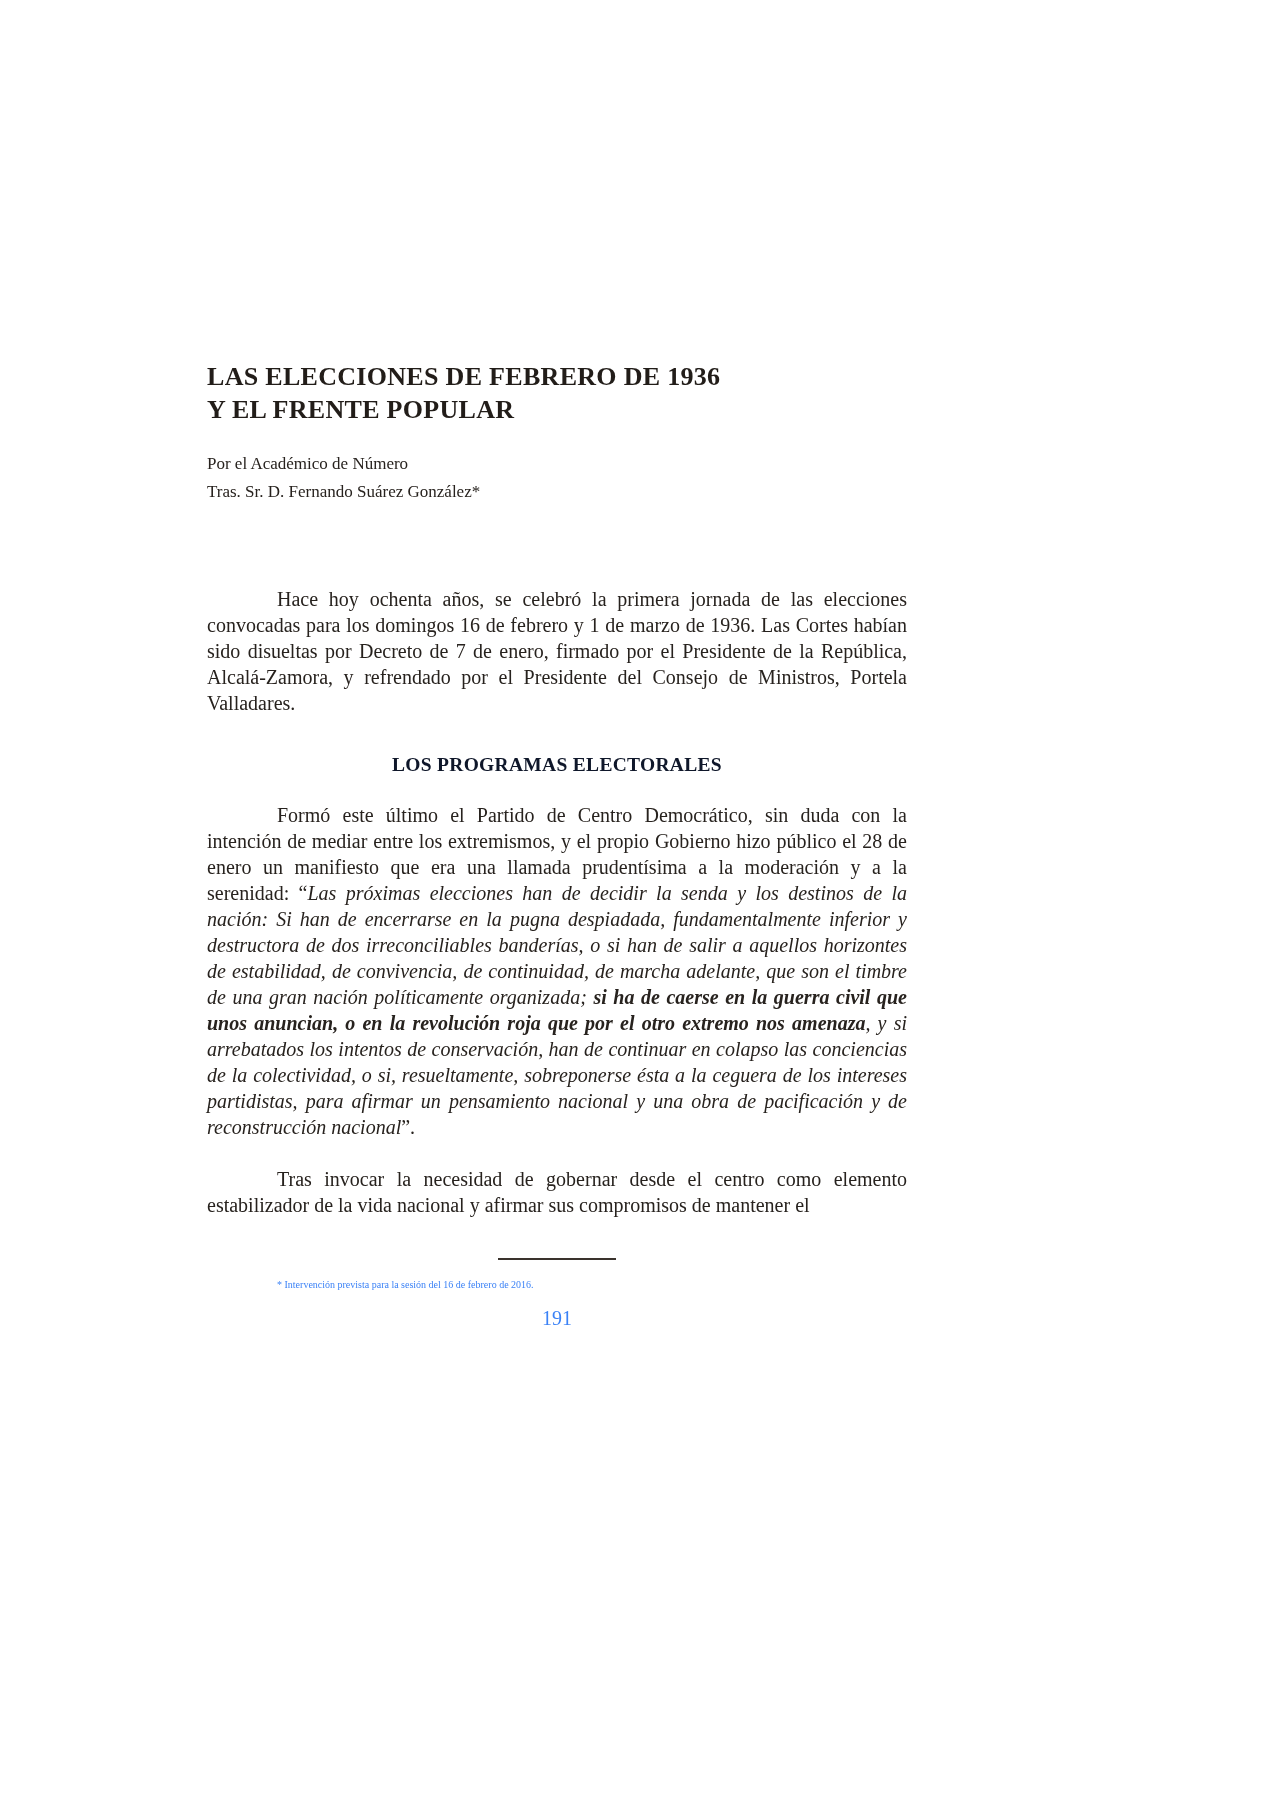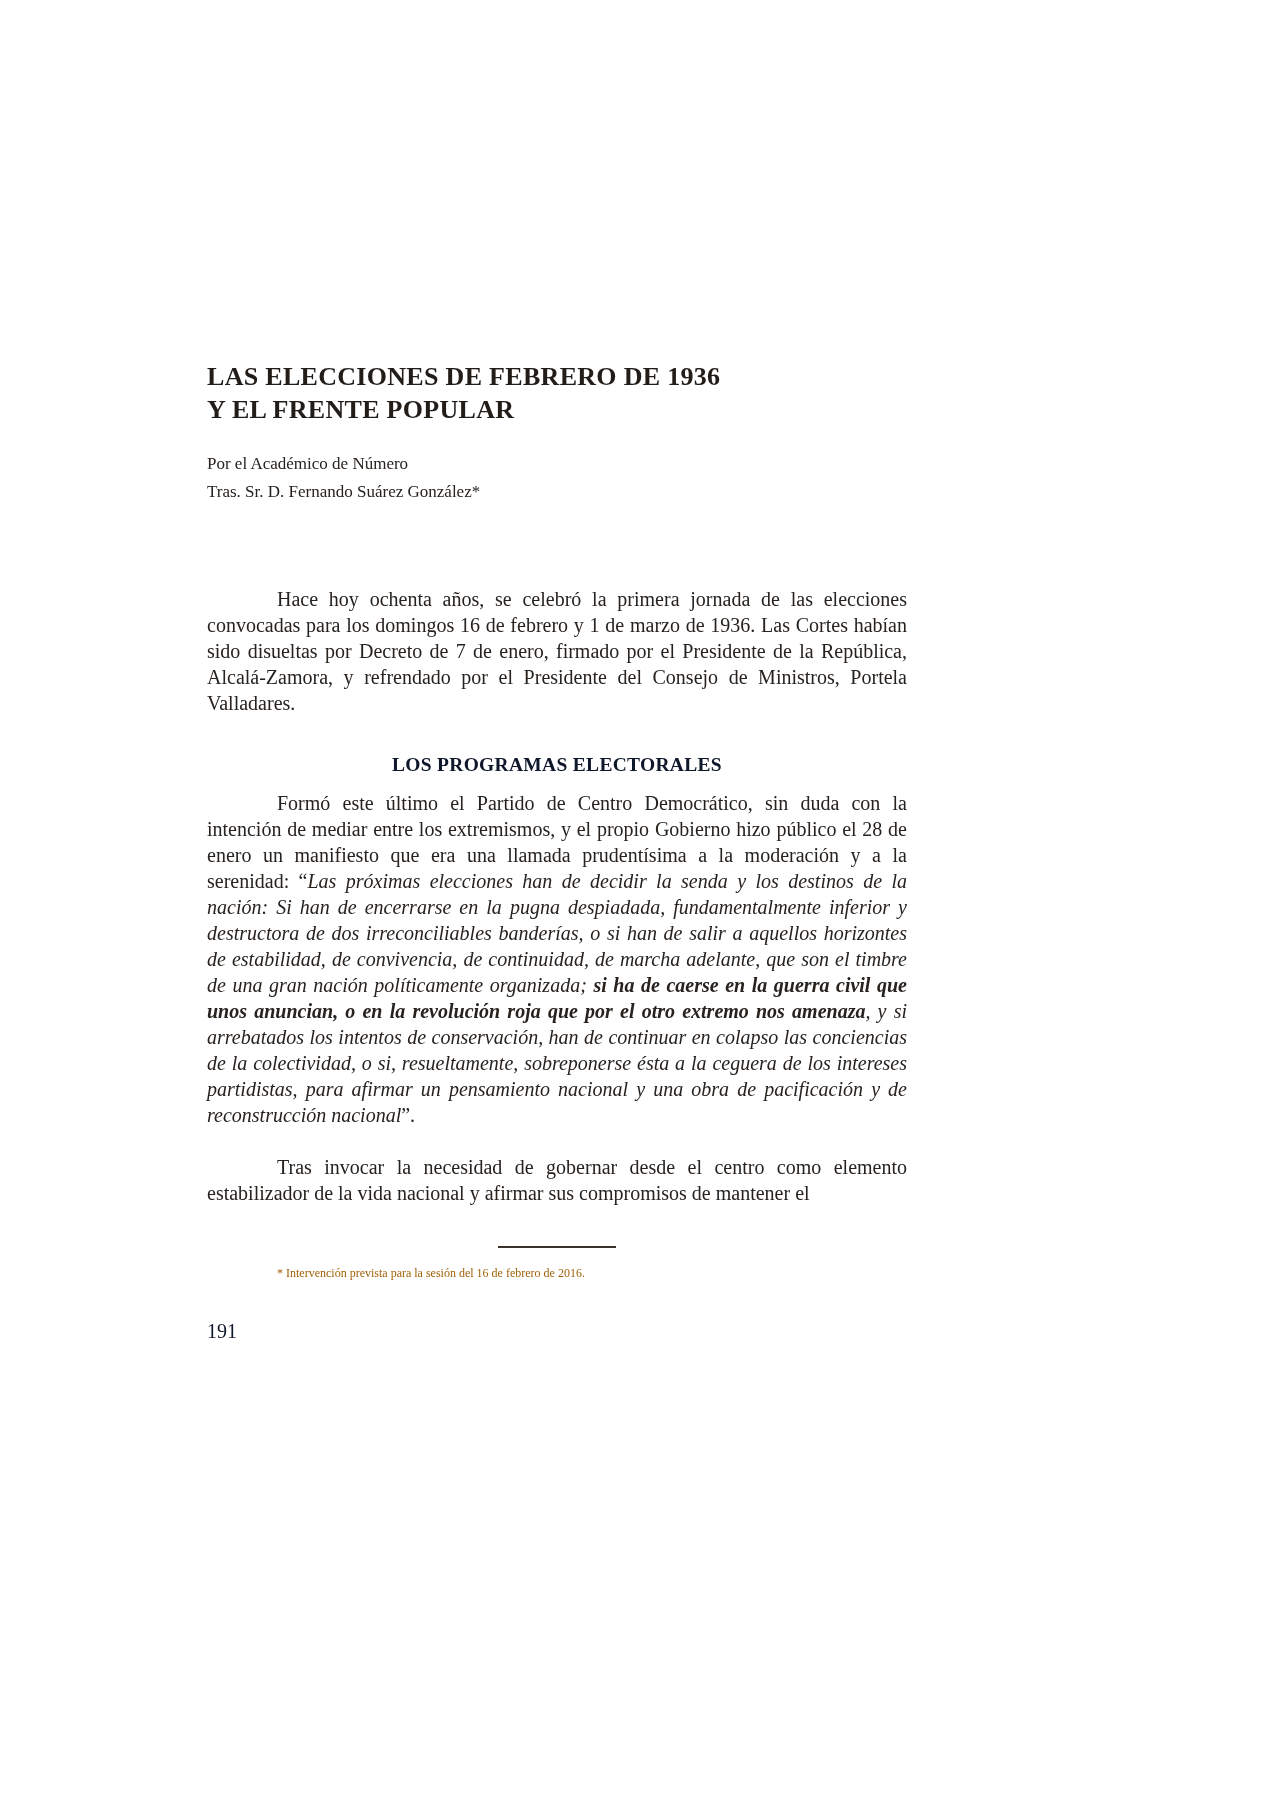--- a/index.html
+++ b/index.html
@@ -46,43 +46,43 @@
   }
   .intro-para { margin-top: 80px; }
   .section-heading {
     margin: 38px 0 0 0;
     font-size: 19.5px;
     font-weight: bold;
     text-align: center;
     letter-spacing: 0.3px;
     color: #0f172a;
   }
-  .manifesto-para { margin-top: 14px; }
+  .manifesto-para { margin-top: 26px; }
   .closing-para { margin-top: 26px; }
   .it { font-style: italic; }
   .bi { font-style: italic; font-weight: bold; }
   .footnote-divider {
     margin-top: 40px;
     width: 118px;
     height: 0;
     border: none;
     border-top: 2px solid #3a332d;
   }
   .footnote-text {
     margin-top: 16px;
     margin-left: 70px;
-    font-size: 12px;
+    font-size: 10px;
     line-height: 18px;
-    color: #a16207;
+    color: #3b82f6;
   }
   .page-number {
-    margin-top: 38px;
-    text-align: left;
+    margin-top: 13px;
+    text-align: center;
     font-size: 20px;
-    color: #0f172a;
+    color: #3b82f6;
   }
 </style>
 </head>
 <body>
 
 <div class="page">
   <div class="text-column">
 
     <h1 class="article-title">
       <span>LAS ELECCIONES DE FEBRERO DE 1936</span>

